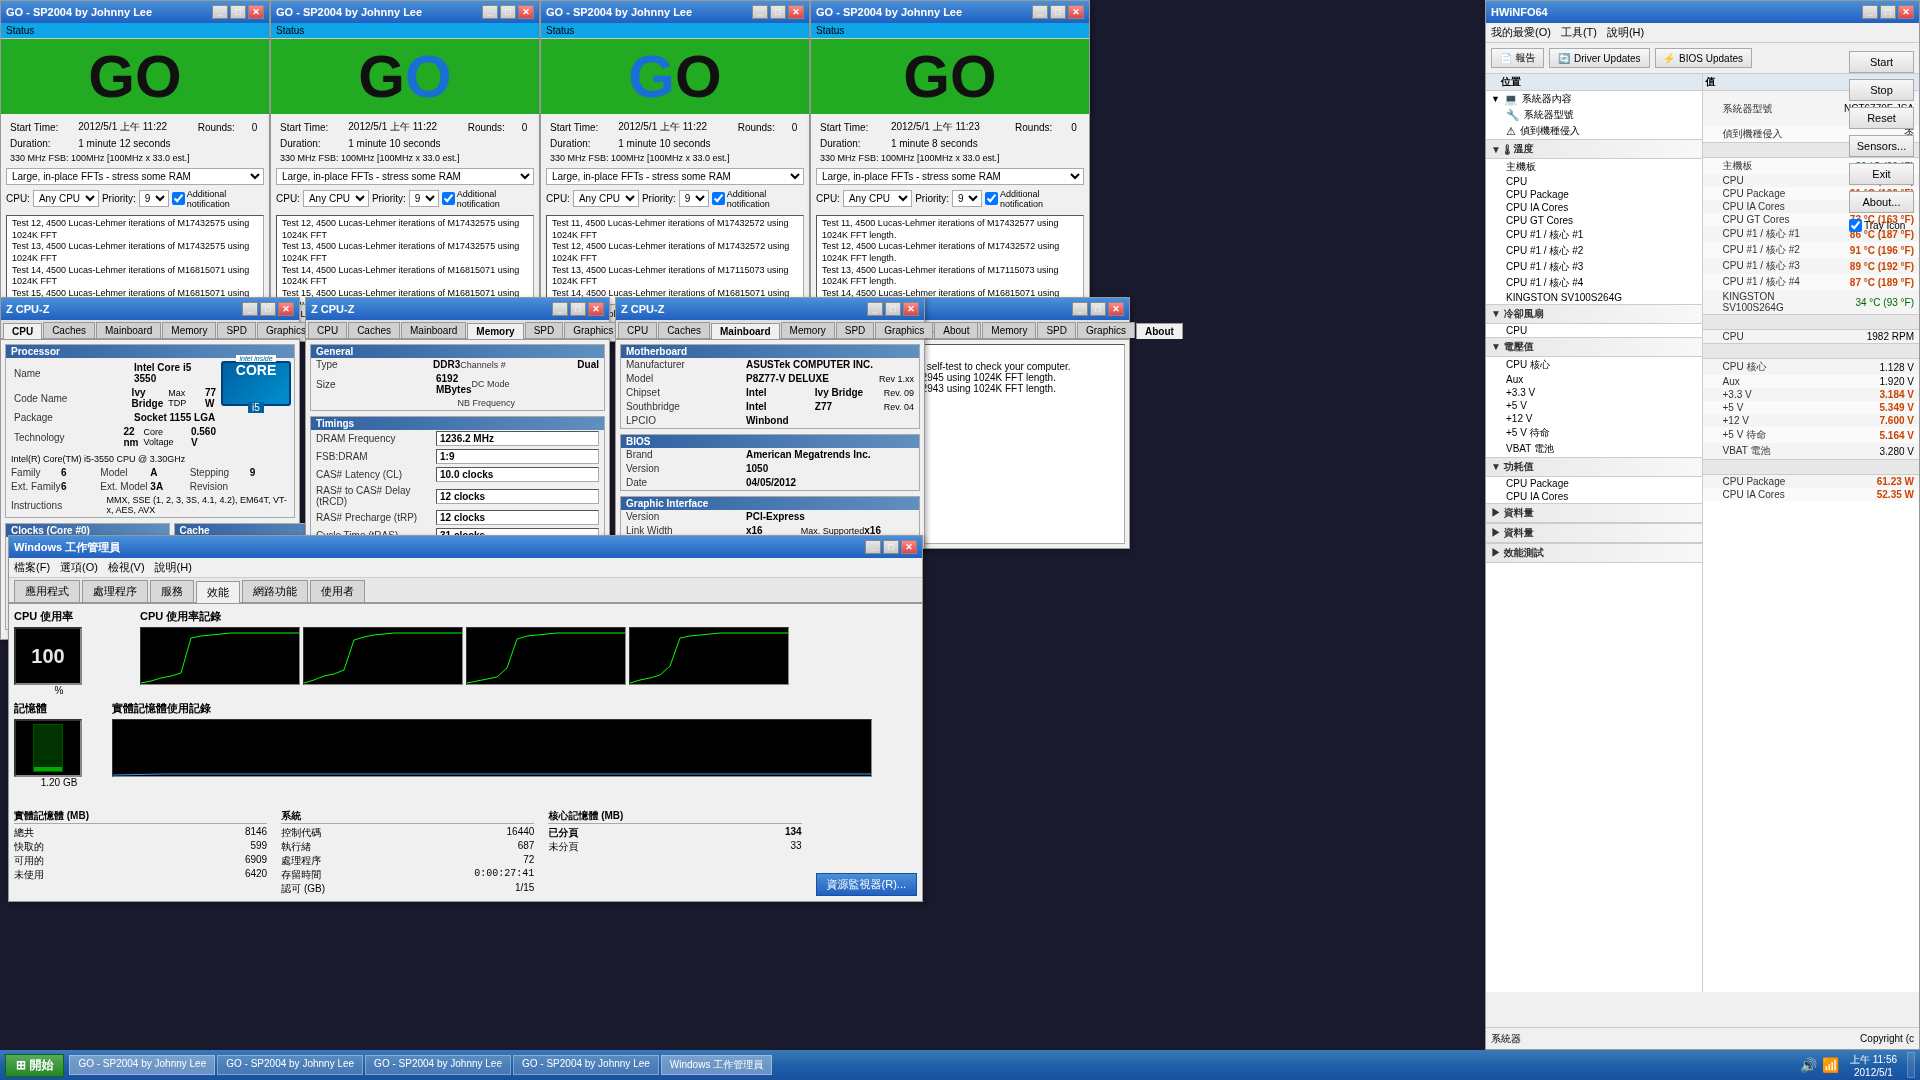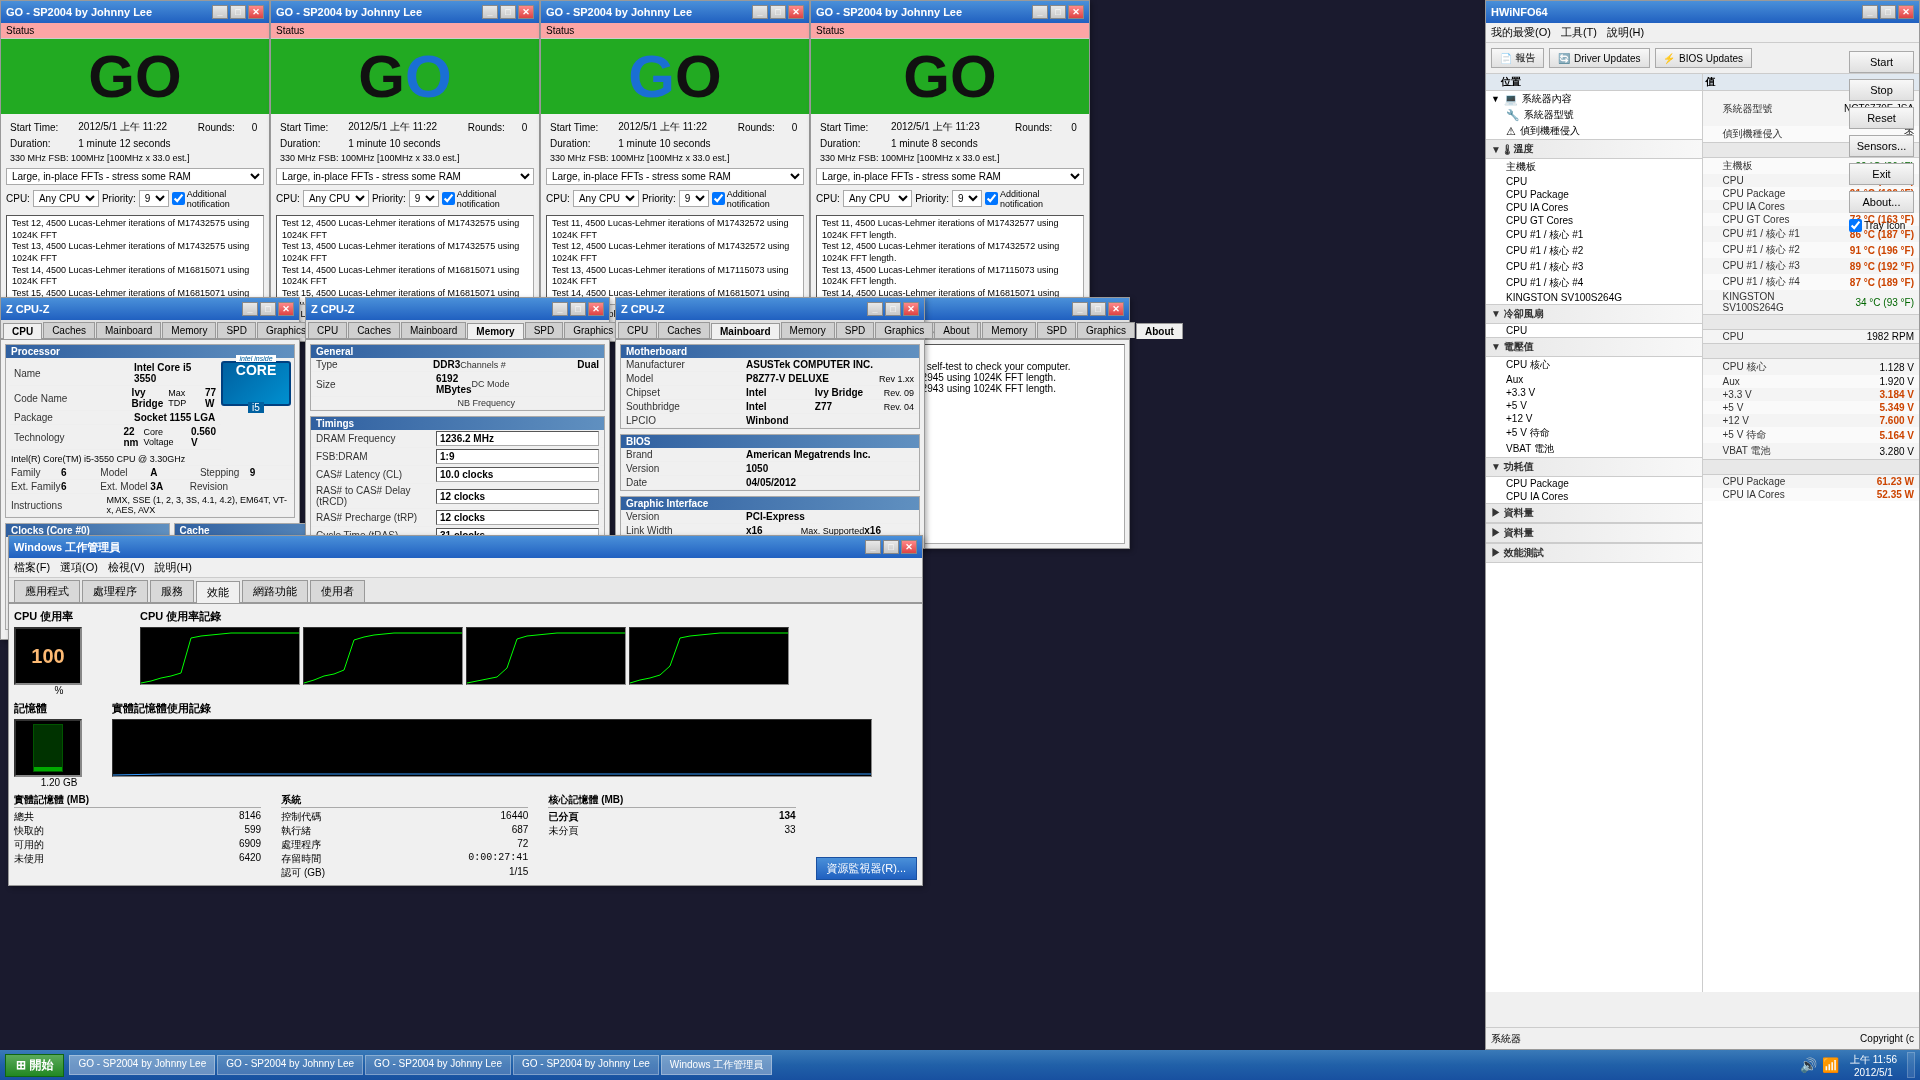--- a/index.html
+++ b/index.html
@@ -38,21 +38,21 @@
       align-items: center;
       justify-content: center;
     }
     .titlebar-btn.close { background: linear-gradient(to bottom, #f88, #d44); }
 
     
     .go-window {
       width: 270px;
     }
     .go-status-bar {
-      background: #fca5a5;
+      background: #0ea5e9;
       padding: 2px 5px;
       font-size: 10px;
       border-bottom: 1px solid #ccc;
     }
     .go-banner {
       background: #22aa22;
       text-align: left;
       padding: 5px;
       height: 75px;
       display: flex;
@@ -653,21 +653,21 @@
         </div>
       </div>
       <div class="cpuz-row">
         <span style="font-size:9px;flex:1;">Intel(R) Core(TM) i5-3550 CPU @ 3.30GHz</span>
       </div>
       <div class="cpuz-row">
         <span class="cpuz-label" style="width:50px;">Family</span>
         <span class="cpuz-value">6</span>
         <span class="cpuz-label" style="width:50px;">Model</span>
         <span class="cpuz-value">A</span>
-        <span class="cpuz-label" style="width:60px;text-align:center;">Stepping</span>
+        <span class="cpuz-label" style="width:60px;">Stepping</span>
         <span class="cpuz-value">9</span>
       </div>
       <div class="cpuz-row">
         <span class="cpuz-label" style="width:50px;">Ext. Family</span>
         <span class="cpuz-value">6</span>
         <span class="cpuz-label" style="width:50px;">Ext. Model</span>
         <span class="cpuz-value">3A</span>
         <span class="cpuz-label" style="width:60px;">Revision</span>
         <span class="cpuz-value"></span>
       </div>
@@ -1199,21 +1199,21 @@
     <div class="taskman-tab">網路功能</div>
     <div class="taskman-tab">使用者</div>
   </div>
   <div style="padding:5px;background:#f0f0f0;">
 
     <div style="display:flex;gap:8px;margin-bottom:5px;">
 
       <div style="width:90px;">
         <div class="perf-label">CPU 使用率</div>
         <div style="width:68px;height:58px;background:#000;border:2px inset #888;display:flex;align-items:center;justify-content:center;">
-          <span style="color:#fdba74;font-size:20px;font-weight:bold;">100</span>
+          <span style="color:#e5e5e5;font-size:20px;font-weight:bold;">100</span>
         </div>
         <div style="font-size:10px;text-align:center;">%</div>
       </div>
 
       <div style="flex:1;padding-left:28px;">
         <div class="perf-label">CPU 使用率記錄</div>
         <div style="height:58px;display:flex;gap:3px;">
 
           <svg width="160" height="58" style="background:#000;border:1px inset #888;">
             <polyline fill="none" stroke="#00ff00" stroke-width="1" points="0,55 10,53 20,50 30,48 40,45 50,10 60,8 70,7 80,6 90,5 100,5 110,5 120,5 130,5 140,5 150,5 160,5"></polyline>
@@ -1244,21 +1244,21 @@
       </div>
 
       <div style="flex:1;">
         <div class="perf-label">實體記憶體使用記錄</div>
         <svg width="760" height="58" style="background:#000;border:1px inset #888;display:block;">
           <polyline fill="none" stroke="#3399ff" stroke-width="1" points="0,55 50,54 100,54 150,54 200,54 250,54 300,54 350,54 400,54 450,54 500,54 550,54 600,54 650,54 700,54 750,54 760,54"></polyline>
         </svg>
       </div>
     </div>
 
-    <div style="display:flex;gap:20px;margin-top:5px;font-size:10px;">
+    <div style="display:flex;gap:14px;margin-top:21px;font-size:10px;">
 
       <div style="flex:1;">
         <div style="font-weight:bold;border-bottom:1px solid #aaa;margin-bottom:2px;">實體記憶體 (MB)</div>
         <div style="display:flex;justify-content:space-between;">
           <span>總共</span>
           <span>8146</span>
         </div>
         <div style="display:flex;justify-content:space-between;">
           <span>快取的</span>
           <span>599</span>

